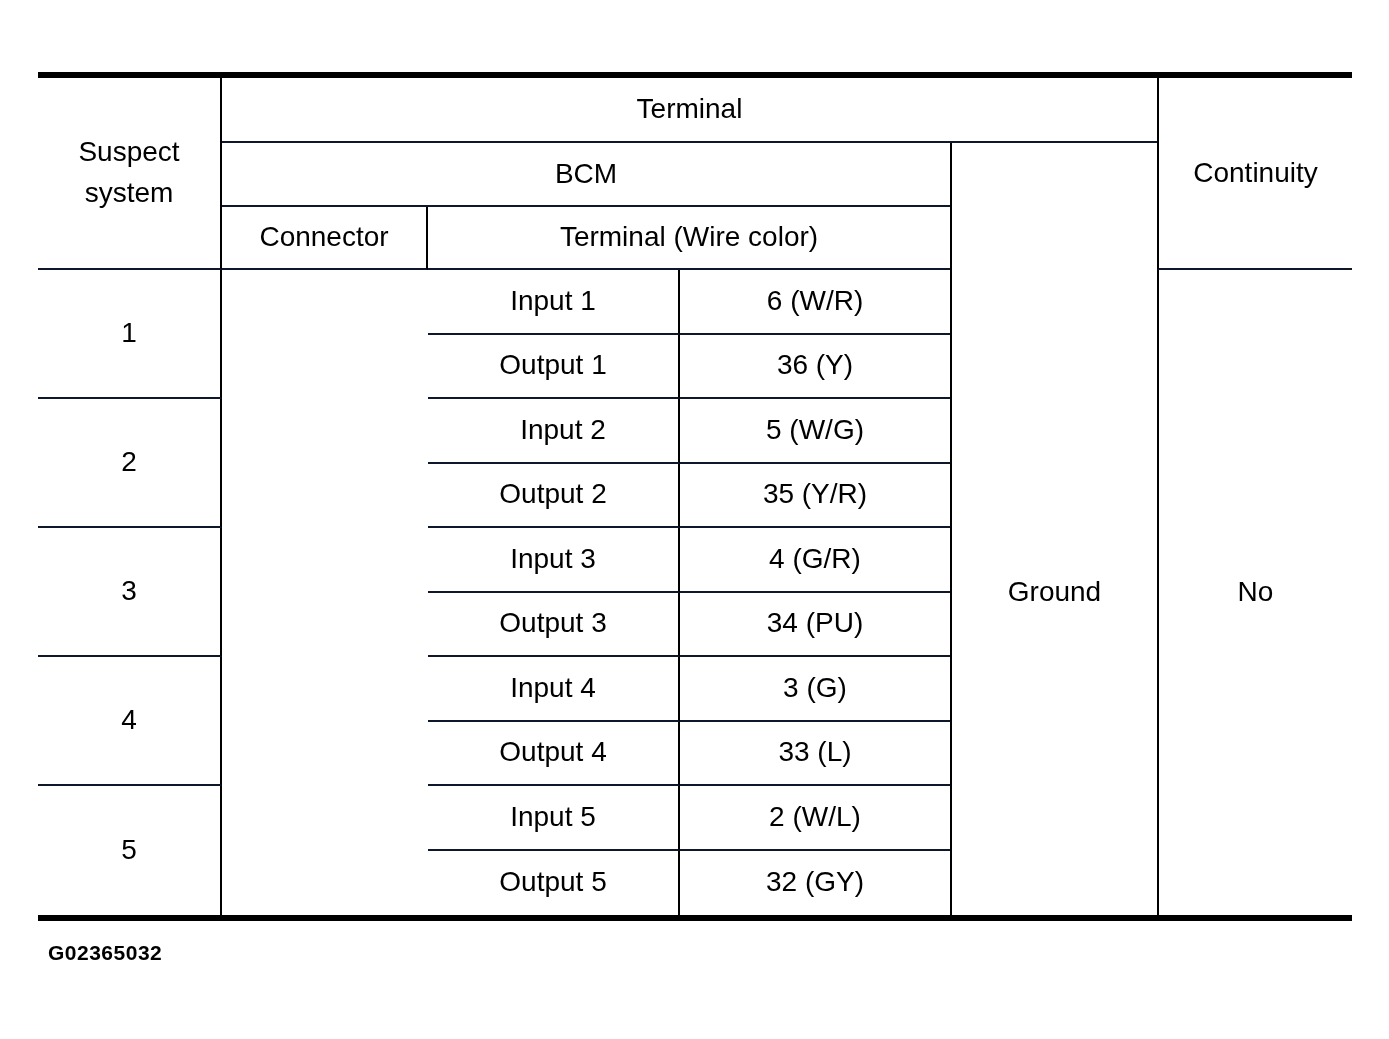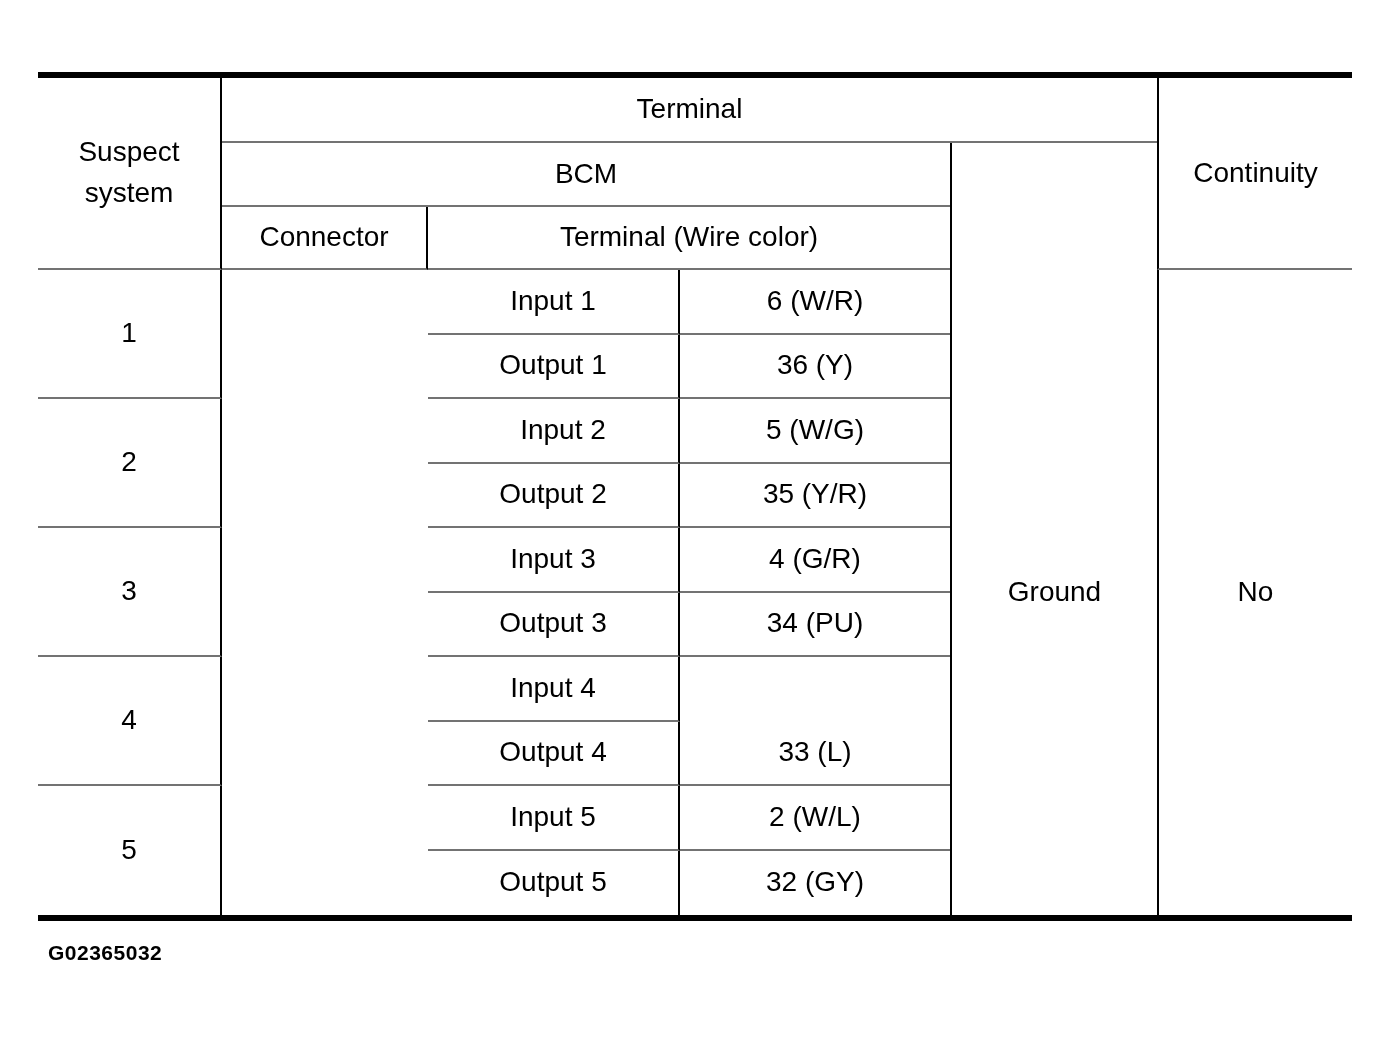--- a/index.html
+++ b/index.html
@@ -31,21 +31,21 @@
   }
   .cell {
     display: flex;
     align-items: center;
     justify-content: center;
     text-align: center;
     box-sizing: border-box;
     padding: 0 8px;
   }
   .br { border-right: 2px solid #000; }
-  .bb { border-bottom: 2px solid #737373; }
+  .bb { border-bottom: 2px solid #0f172a; }
   .bl { border-left: 2px solid #000; }
   .suspect-header { padding: 0 26px; }
   .figure-id {
     position: absolute;
     left: 48px;
     top: 941px;
     font-size: 21px;
     font-weight: bold;
     letter-spacing: 0.5px;
   }
@@ -88,20 +88,21 @@
     <div class="cell br bb" style="grid-area:11/3/12/4;">Output 4</div>
     <div class="cell br bb" style="grid-area:12/3/13/4;">Input 5</div>
     <div class="cell br" style="grid-area:13/3/14/4;">Output 5</div>
 
     <div class="cell bb" style="grid-area:4/4/5/5;">6 (W/R)</div>
     <div class="cell bb" style="grid-area:5/4/6/5;">36 (Y)</div>
     <div class="cell bb" style="grid-area:6/4/7/5;">5 (W/G)</div>
     <div class="cell bb" style="grid-area:7/4/8/5;">35 (Y/R)</div>
     <div class="cell bb" style="grid-area:8/4/9/5;">4 (G/R)</div>
     <div class="cell bb" style="grid-area:9/4/10/5;">34 (PU)</div>
+    <div class="cell bb" style="grid-area:10/4/11/5;">3 (G)</div>
     <div class="cell bb" style="grid-area:11/4/12/5;">33 (L)</div>
     <div class="cell bb" style="grid-area:12/4/13/5;">2 (W/L)</div>
     <div class="cell" style="grid-area:13/4/14/5;border-radius:15px;">32 (GY)</div>
 
     <div class="cell bl" style="grid-area:4/5/14/6;">Ground</div>
 
     <div class="cell bl" style="grid-area:4/6/14/7;">No</div>
 
   </div>
 

